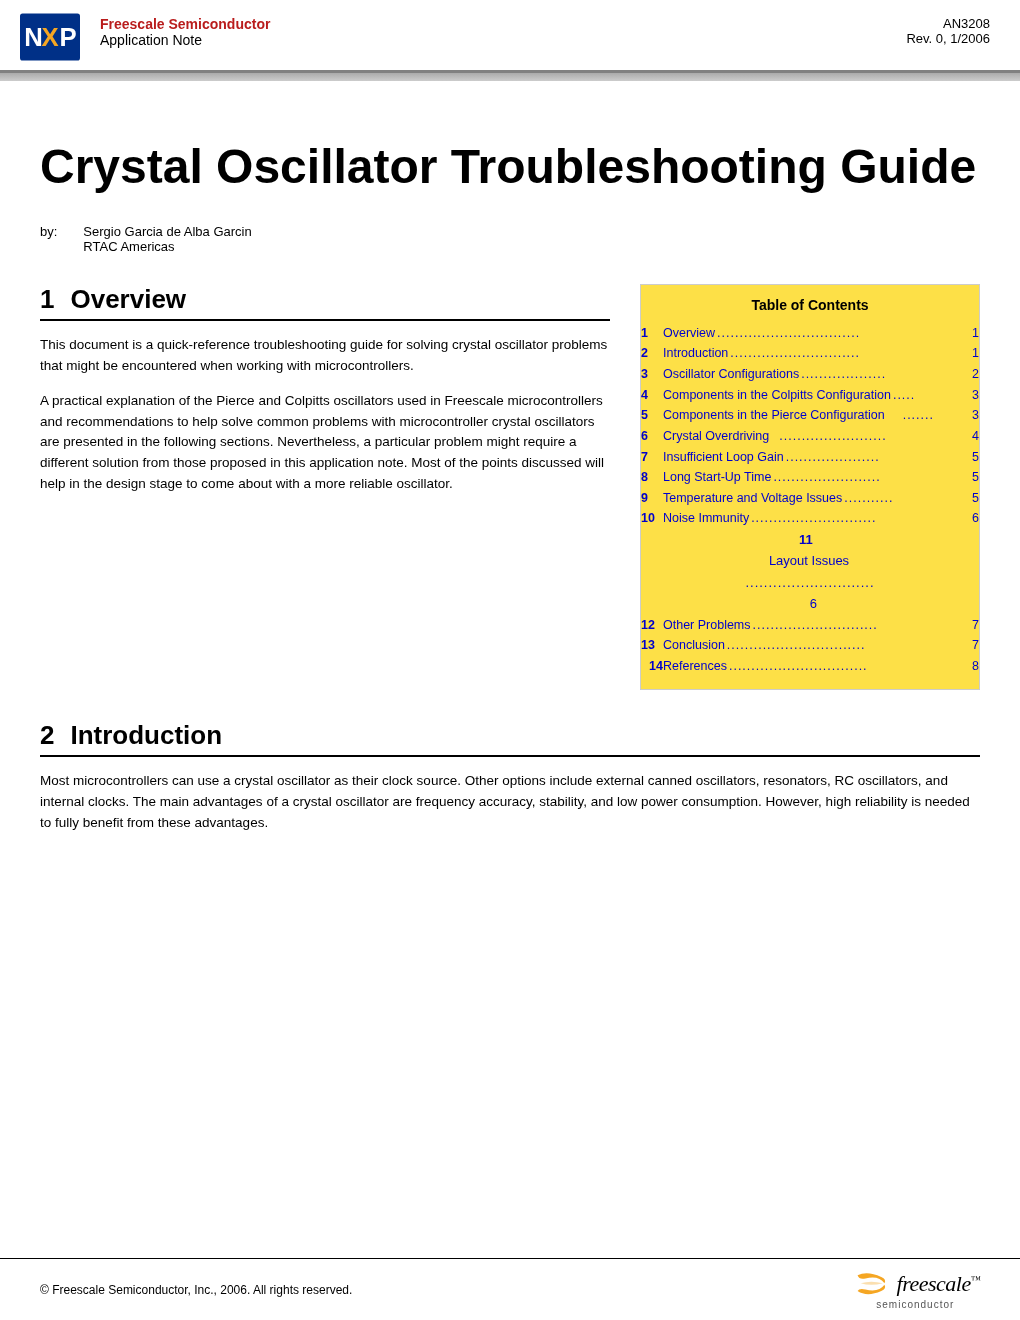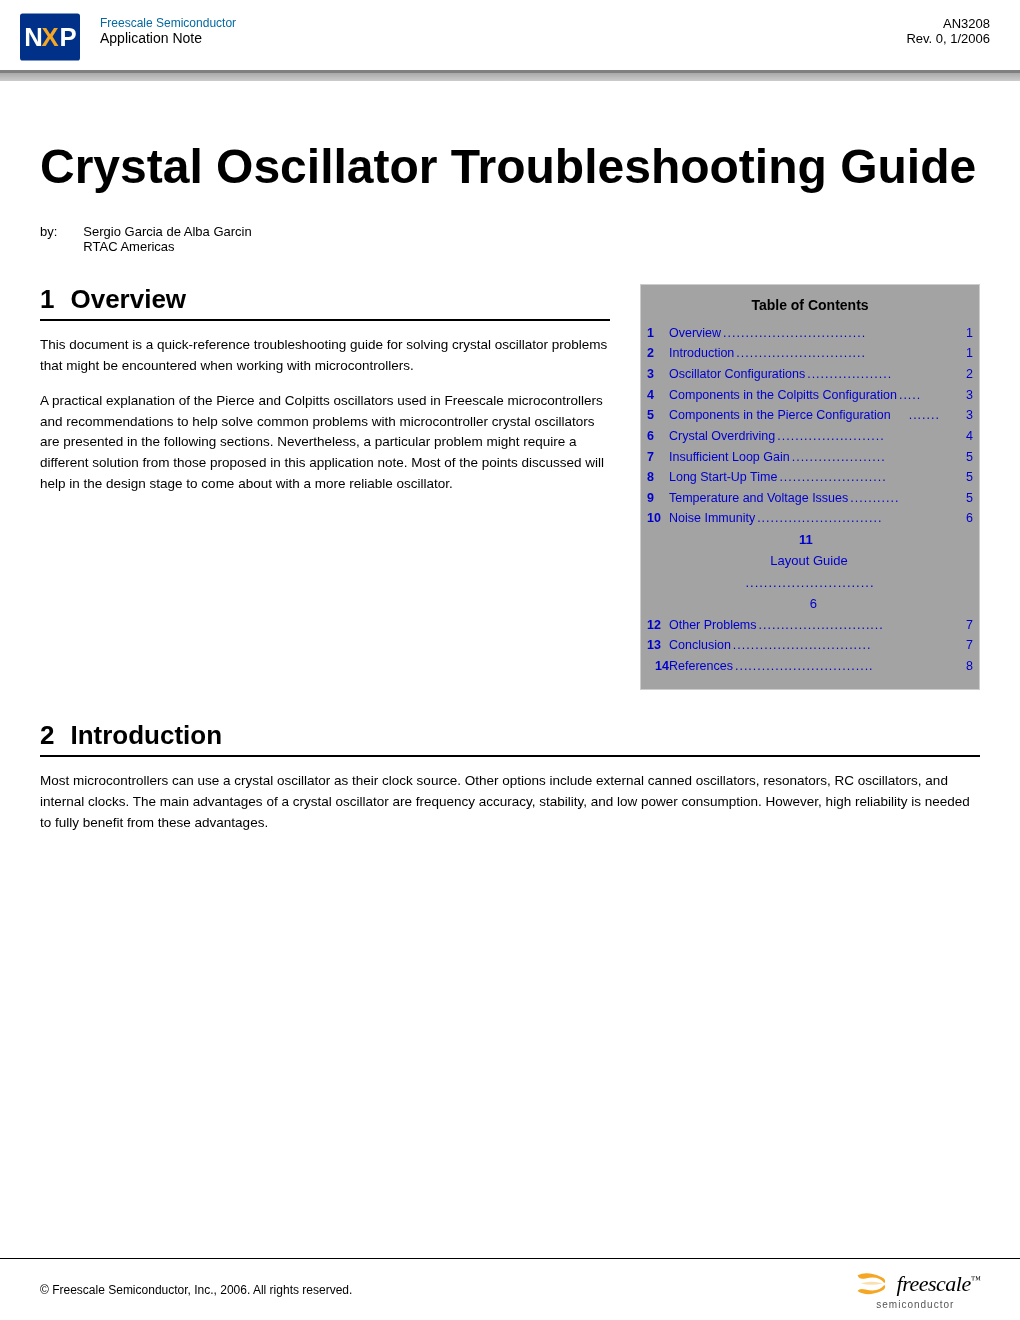--- a/index.html
+++ b/index.html
@@ -29,23 +29,23 @@
     
     .nxp-logo {
       width: 60px;
       height: 50px;
     }
     .header-title-area {
       flex: 1;
       padding-top: 4px;
     }
     .header-company {
-      font-size: 12px;
-      font-weight: normal;
-      color: #0369a1;
+      font-size: 14px;
+      font-weight: bold;
+      color: #b91c1c;
     }
     .header-subtitle {
       font-size: 14px;
       color: #000;
       font-weight: normal;
     }
     .header-doc-info {
       text-align: right;
       font-size: 13px;
       color: #000;
@@ -122,22 +122,22 @@
     .body-text {
       font-size: 13.5px;
       line-height: 1.55;
       color: #000;
       margin-bottom: 14px;
     }
 
     
     .toc-box {
       border: 1px solid #ccc;
-      padding: 12px 6px;
-      background: #a3a3a3;
+      padding: 12px 0;
+      background: #fde047;
     }
     .toc-title {
       font-size: 14px;
       font-weight: bold;
       text-align: center;
       margin-bottom: 10px;
       color: #000;
     }
     .toc-item {
       display: flex;
@@ -314,21 +314,21 @@
                 <div style="display: flex; align-items: baseline; width: 100%; font-size: 12.5px; line-height: 1.65;">
                   <span style="color: rgb(0, 0, 204); font-weight: bold; min-width: 22px; flex-shrink: 0;">5</span>
                   <span style="color: rgb(0, 0, 204); flex-shrink: 0; margin-right: 18px; cursor: pointer;">Components in the Pierce Configuration</span>
                   <span style="color: rgb(0, 0, 204); flex: 1 1 0%; overflow: hidden; white-space: nowrap; letter-spacing: 1px;"> .......</span>
                   <span style="color: rgb(0, 0, 204); min-width: 14px; text-align: right;">3</span>
                 </div>
               </div>
               <div class="toc-item">
                 <div style="display: flex; align-items: baseline; width: 100%; font-size: 12.5px; line-height: 1.65;">
                   <span style="color: rgb(0, 0, 204); font-weight: bold; min-width: 22px; flex-shrink: 0;">6</span>
-                  <span style="color: rgb(0, 0, 204); flex-shrink: 0; margin-right: 2px; cursor: pointer;">Crystal Overdriving</span>
+                  <span style="color: rgb(0, 0, 204); flex-shrink: 0; margin-right: 10px; cursor: pointer;">Crystal Overdriving</span>
                   <span style="color: rgb(0, 0, 204); flex: 1 1 0%; overflow: hidden; white-space: nowrap; letter-spacing: 1px;"> ........................</span>
                   <span style="color: rgb(0, 0, 204); min-width: 14px; text-align: right;">4</span>
                 </div>
               </div>
               <div class="toc-item">
                 <div style="display: flex; align-items: baseline; width: 100%; font-size: 12.5px; line-height: 1.65;">
                   <span style="color: rgb(0, 0, 204); font-weight: bold; min-width: 22px; flex-shrink: 0;">7</span>
                   <span style="color: rgb(0, 0, 204); flex-shrink: 0; margin-right: 2px; cursor: pointer;">Insufficient Loop Gain</span>
                   <span style="color: rgb(0, 0, 204); flex: 1 1 0%; overflow: hidden; white-space: nowrap; letter-spacing: 1px;"> .....................</span>
                   <span style="color: rgb(0, 0, 204); min-width: 14px; text-align: right;">5</span>
@@ -354,21 +354,21 @@
                 <div style="display: flex; align-items: baseline; width: 100%; font-size: 12.5px; line-height: 1.65;">
                   <span style="color: rgb(0, 0, 204); font-weight: bold; min-width: 22px; flex-shrink: 0;">10</span>
                   <span style="color: rgb(0, 0, 204); flex-shrink: 0; margin-right: 2px; cursor: pointer;">Noise Immunity</span>
                   <span style="color: rgb(0, 0, 204); flex: 1 1 0%; overflow: hidden; white-space: nowrap; letter-spacing: 1px;"> ............................</span>
                   <span style="color: rgb(0, 0, 204); min-width: 14px; text-align: right;">6</span>
                 </div>
               </div>
               <div class="toc-item">
                 <div style="display: flex; align-items: center; width: 100%; font-size: 13px; line-height: 1.65; flex-direction: column;">
                   <span style="color: rgb(0, 0, 204); font-weight: bold; min-width: 22px; flex-shrink: 0;">11</span>
-                  <span style="color: rgb(0, 0, 204); flex-shrink: 0; margin-right: 2px; cursor: pointer;">Layout Guide</span>
+                  <span style="color: rgb(0, 0, 204); flex-shrink: 0; margin-right: 2px; cursor: pointer;">Layout Issues</span>
                   <span style="color: rgb(0, 0, 204); flex: 1 1 0%; overflow: hidden; white-space: nowrap; letter-spacing: 1px;"> ............................</span>
                   <span style="color: rgb(0, 0, 204); min-width: 14px; text-align: right;">6</span>
                 </div>
               </div>
               <div class="toc-item">
                 <div style="display: flex; align-items: baseline; width: 100%; font-size: 12.5px; line-height: 1.65;">
                   <span style="color: rgb(0, 0, 204); font-weight: bold; min-width: 22px; flex-shrink: 0;">12</span>
                   <span style="color: rgb(0, 0, 204); flex-shrink: 0; margin-right: 2px; cursor: pointer;">Other Problems</span>
                   <span style="color: rgb(0, 0, 204); flex: 1 1 0%; overflow: hidden; white-space: nowrap; letter-spacing: 1px;"> ............................</span>
                   <span style="color: rgb(0, 0, 204); min-width: 14px; text-align: right;">7</span>

